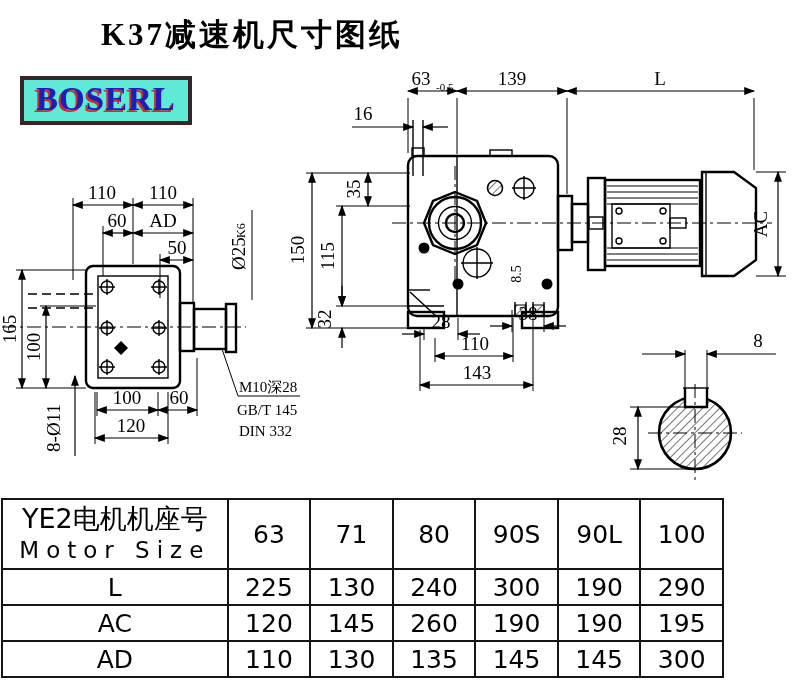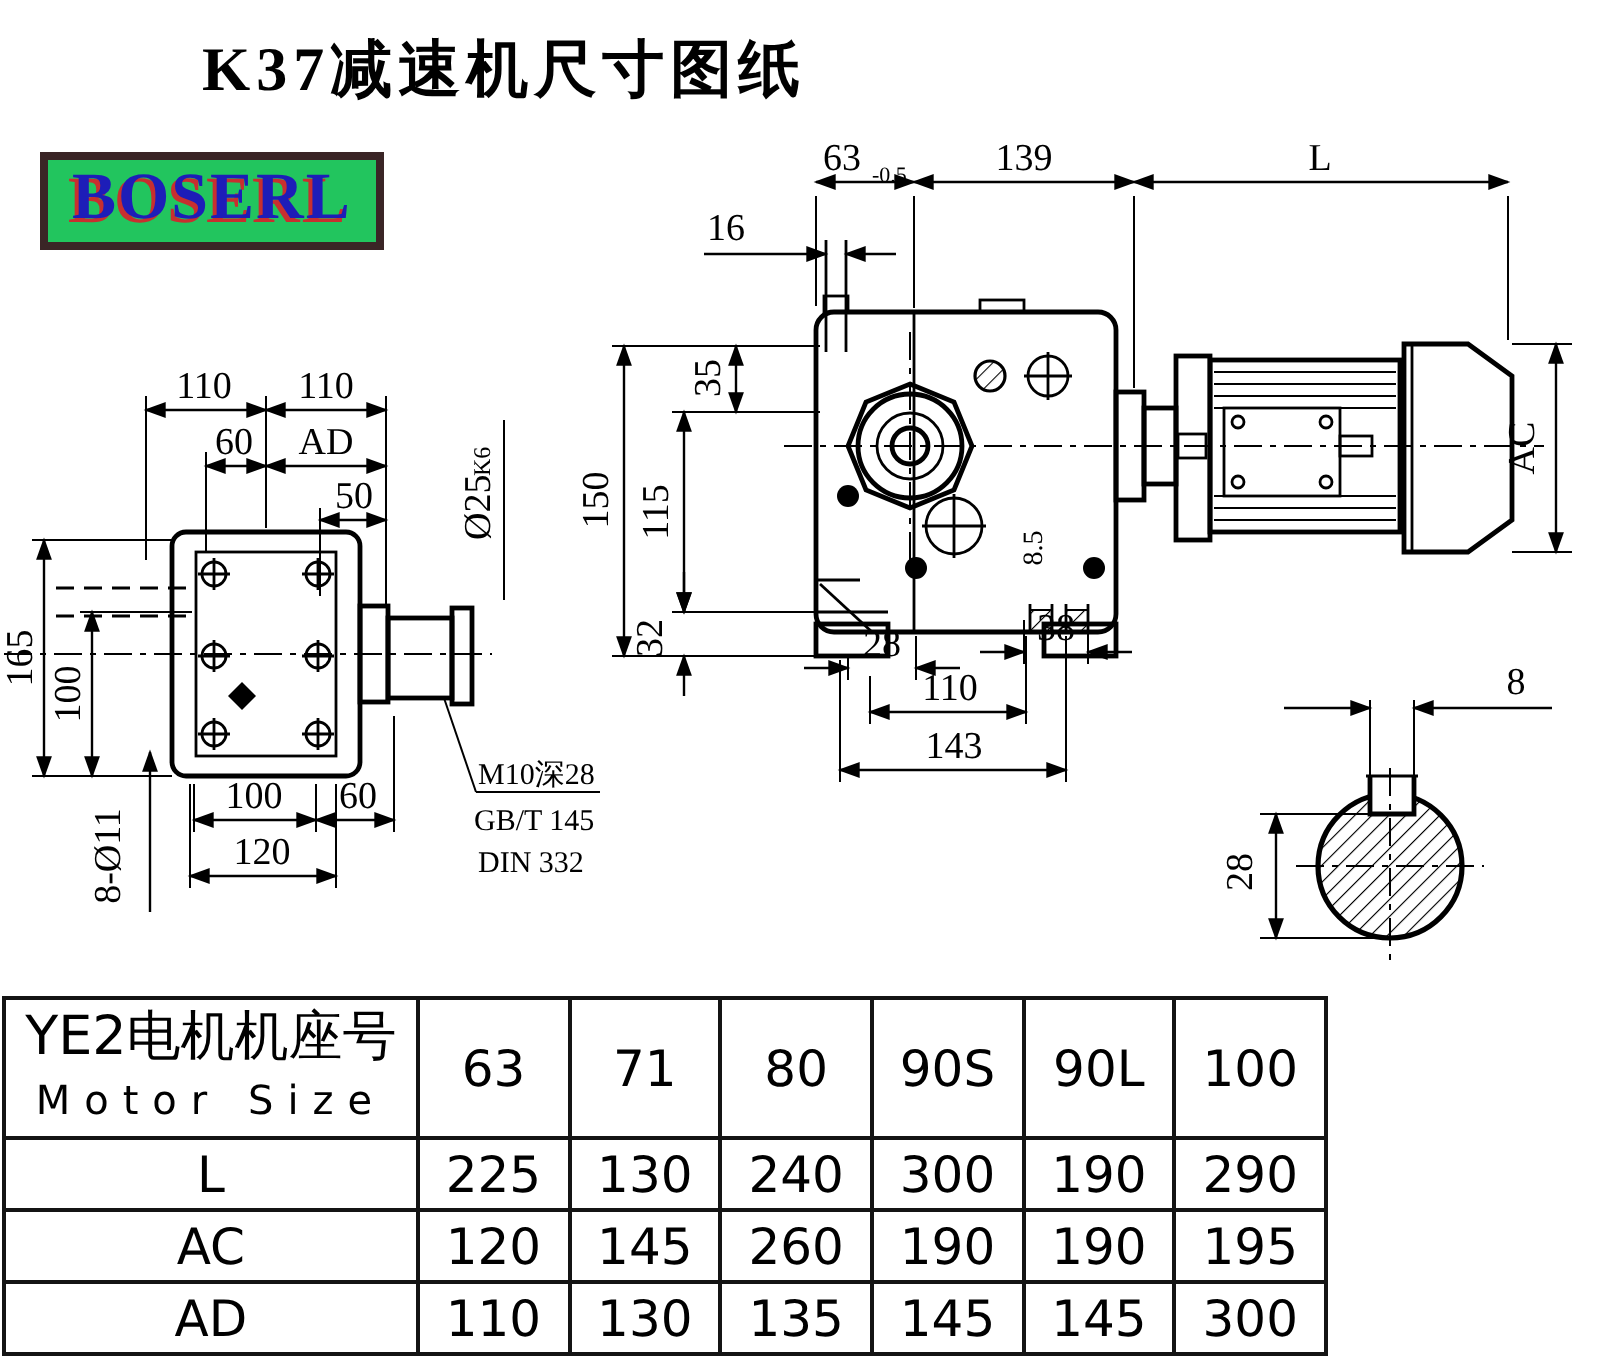--- a/index.html
+++ b/index.html
@@ -1,41 +1,41 @@
 <!DOCTYPE html>
 <html><head>
 <meta charset="utf-8">
 <style>
   html,body{margin:0;padding:0;background:#fff;}
   body{width:800px;height:680px;position:relative;overflow:hidden;
        font-family:"Liberation Serif",serif;color:#000;}
   .title{position:absolute;left:64px;top:14px;font-size:31px;font-weight:bold;
          letter-spacing:3px;font-family:"Liberation Serif",serif;margin-left:37px;}
   .logo{position:absolute;left:20px;top:76px;border:4px solid #3a2526;
-        background:#22c55e;padding:1px 12px 3px 12px;}
+        background:#5eead4;padding:1px 12px 3px 12px;}
   .logo span{font-family:"Liberation Serif",serif;font-weight:bold;font-size:33px;
         color:#1d1db8;text-shadow:-2px 2px 0 #c82f2f;letter-spacing:1px;}
   svg{position:absolute;left:0;top:58px;}
   svg text{font-family:"Liberation Serif",serif;fill:#000;}
   .o2{fill:none;stroke:#000;stroke-width:2.4;}
   .o1{fill:none;stroke:#000;stroke-width:1.4;}
   .ext{fill:none;stroke:#000;stroke-width:1;}
   .dim{fill:none;stroke:#000;stroke-width:1.2;}
   .cl{fill:none;stroke:#000;stroke-width:1;stroke-dasharray:14 4 3 4;}
   .hid{fill:none;stroke:#000;stroke-width:1.5;stroke-dasharray:9 5;}
   .t{font-size:19px;}
   .ts{font-size:15px;}
   
-  .dimtable{position:absolute;left:1px;top:498px;width:663px;height:178px;
+  .dimtable{position:absolute;left:1px;top:498px;width:723px;height:178px;
             border-collapse:collapse;table-layout:fixed;
             font-family:"DejaVu Sans","Liberation Sans",sans-serif;}
   .dimtable td{border:2.4px solid #141414;text-align:center;vertical-align:middle;
             font-size:25px;padding:0;}
   .hdr-cn{font-size:27px;line-height:32px;}
-  .hdr-en{font-size:20px;letter-spacing:7px;line-height:30px;}
+  .hdr-en{font-size:23px;letter-spacing:7px;line-height:30px;}
 </style>
 </head>
 <body>
 
 <div class="title">K37减速机尺寸图纸</div>
 <div class="logo">
   <span>BOSERL</span>
 </div>
 
 <svg width="800" height="432" viewBox="0 0 800 432">

